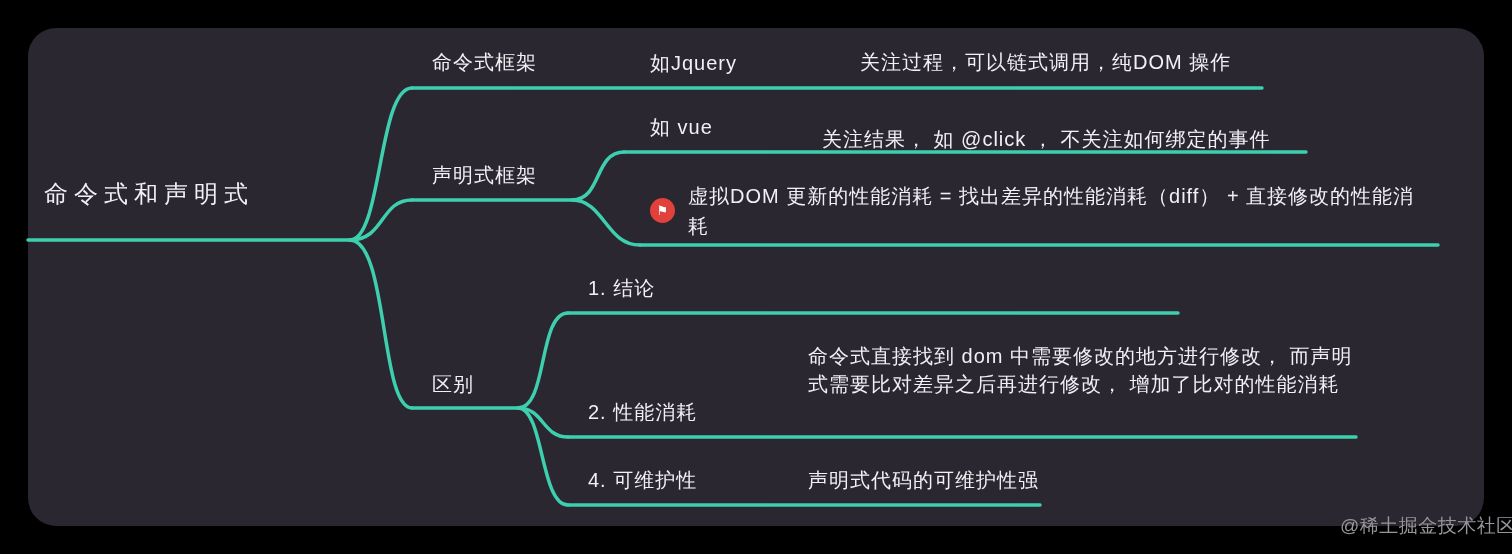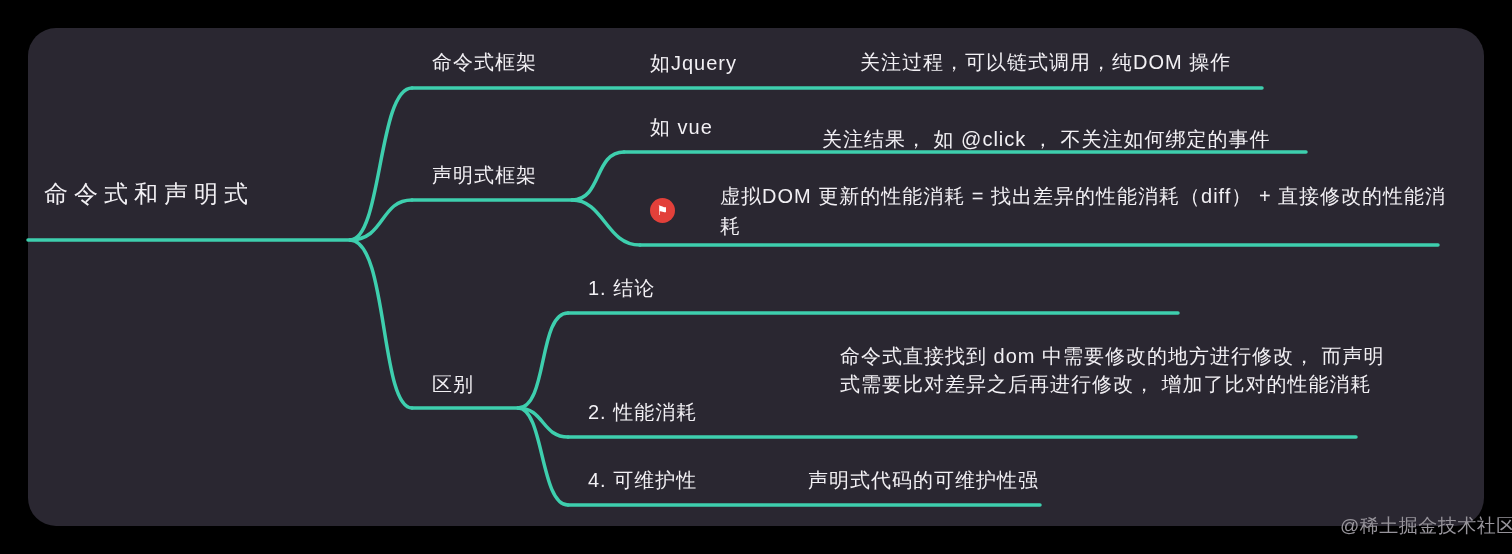--- a/index.html
+++ b/index.html
@@ -21,21 +21,21 @@
   .card{
     position:absolute;left:28px;top:28px;width:1456px;height:498px;
     background:var(--card);border-radius:28px;
   }
   .connectors{position:absolute;left:0;top:0;width:1512px;height:554px;pointer-events:none;}
   .connectors path{fill:none;stroke:var(--accent);stroke-width:3.5;stroke-linecap:round;}
   .node{
     position:absolute;color:var(--text);font-size:20px;letter-spacing:1px;
     white-space:nowrap;line-height:24px;
   }
-  .node.wrap{white-space:normal;margin-left:32px;}
+  .node.wrap{white-space:normal;}
   .root-label{
     position:absolute;left:44px;top:178px;color:var(--text);
     font-size:24px;letter-spacing:6px;font-weight:400;white-space:nowrap;
   }
   .n-b1{left:432px;top:50px;}
   .n-b1c1{left:650px;top:51px;}
   .n-b1c1d{left:860px;top:50px;}
   .n-b2{left:432px;top:163px;}
   .n-b2c1{left:650px;top:115px;}
   .n-b2c1d{left:822px;top:115px;margin-top:12px;}

